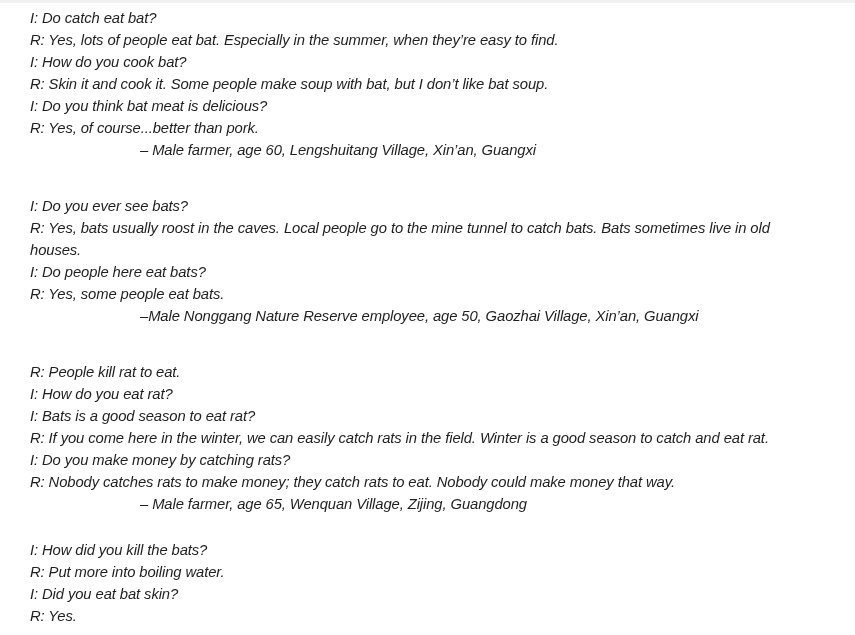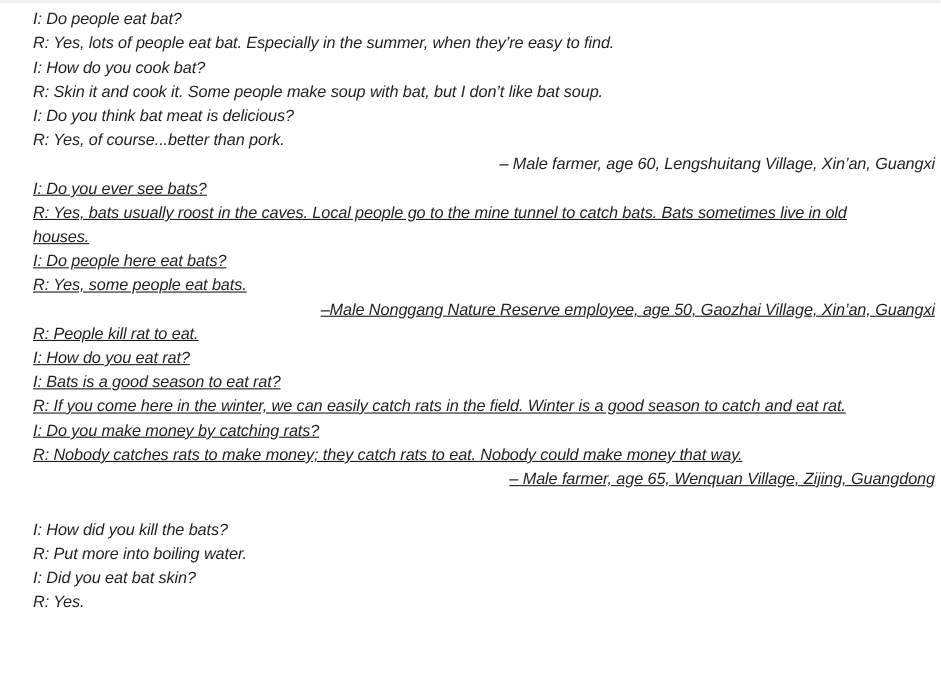--- a/index.html
+++ b/index.html
@@ -29,35 +29,34 @@
     box-sizing: border-box;
   }
   .line {
     font-size: 14.8px;
     line-height: 22px;
     letter-spacing: -0.1px;
     white-space: pre;
   }
   .line.attribution {
     padding-left: 110px;
-    text-align: right;
   }
-  .interview.gap-normal { margin-top: 0; text-decoration: underline; }
+  .interview.gap-normal { margin-top: 34px; }
   .interview.gap-large  { margin-top: 24px; }
   .interview.gap-none   { margin-top: 0; }
 </style>
 </head>
 <body>
 
 <div class="top-strip"></div>
 
 <div class="page">
   <div id="interview-list">
       <div class="interview gap-none">
-        <div class="line">I: Do people eat bat?</div>
+        <div class="line">I: Do catch eat bat?</div>
         <div class="line">R: Yes, lots of people eat bat. Especially in the summer, when they’re easy to find.</div>
         <div class="line">I: How do you cook bat?</div>
         <div class="line">R: Skin it and cook it. Some people make soup with bat, but I don’t like bat soup.</div>
         <div class="line">I: Do you think bat meat is delicious?</div>
         <div class="line">R: Yes, of course...better than pork.</div>
         <div class="line attribution">– Male farmer, age 60, Lengshuitang Village, Xin’an, Guangxi</div>
       </div>
       <div class="interview gap-normal">
         <div class="line">I: Do you ever see bats?</div>
         <div class="line">R: Yes, bats usually roost in the caves. Local people go to the mine tunnel to catch bats. Bats sometimes live in old

